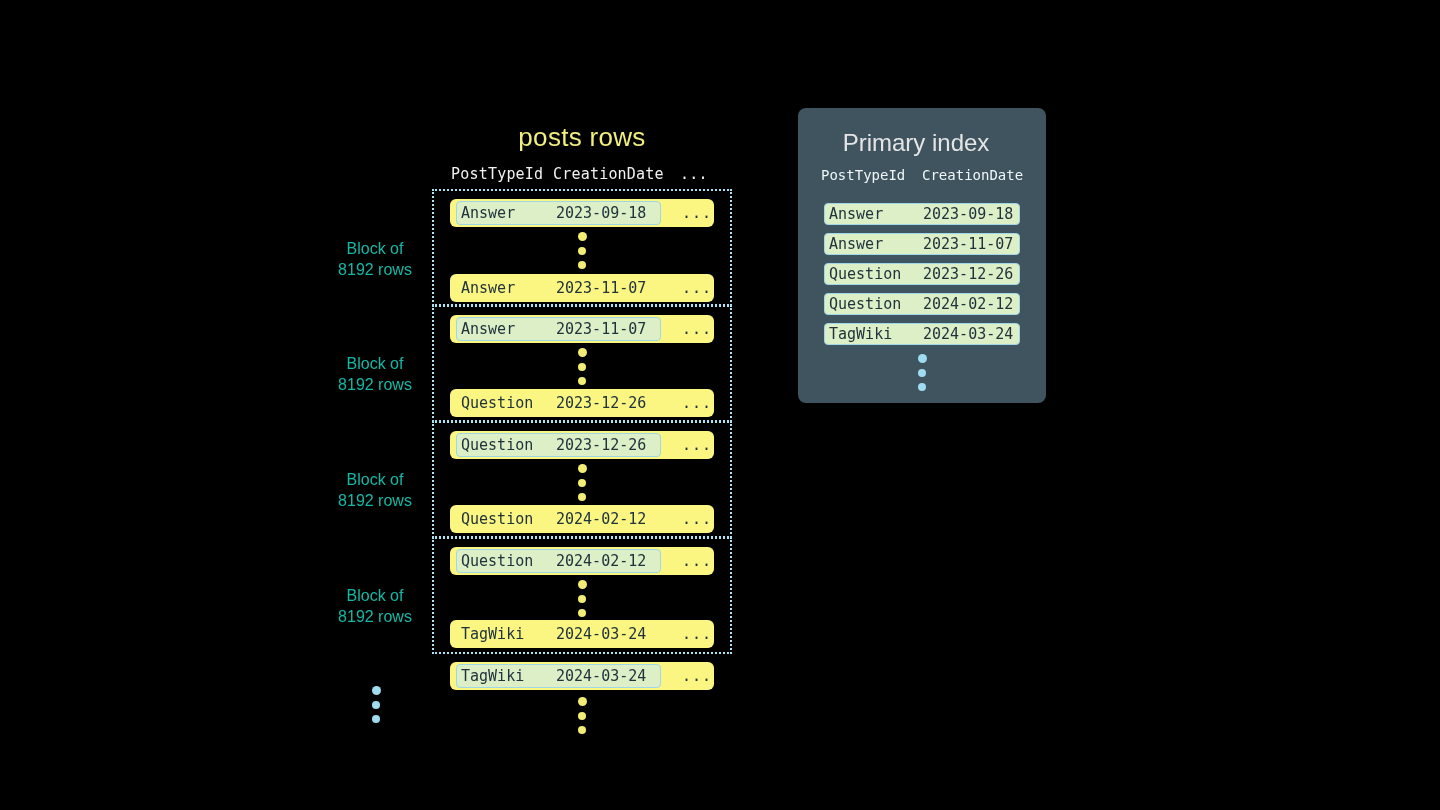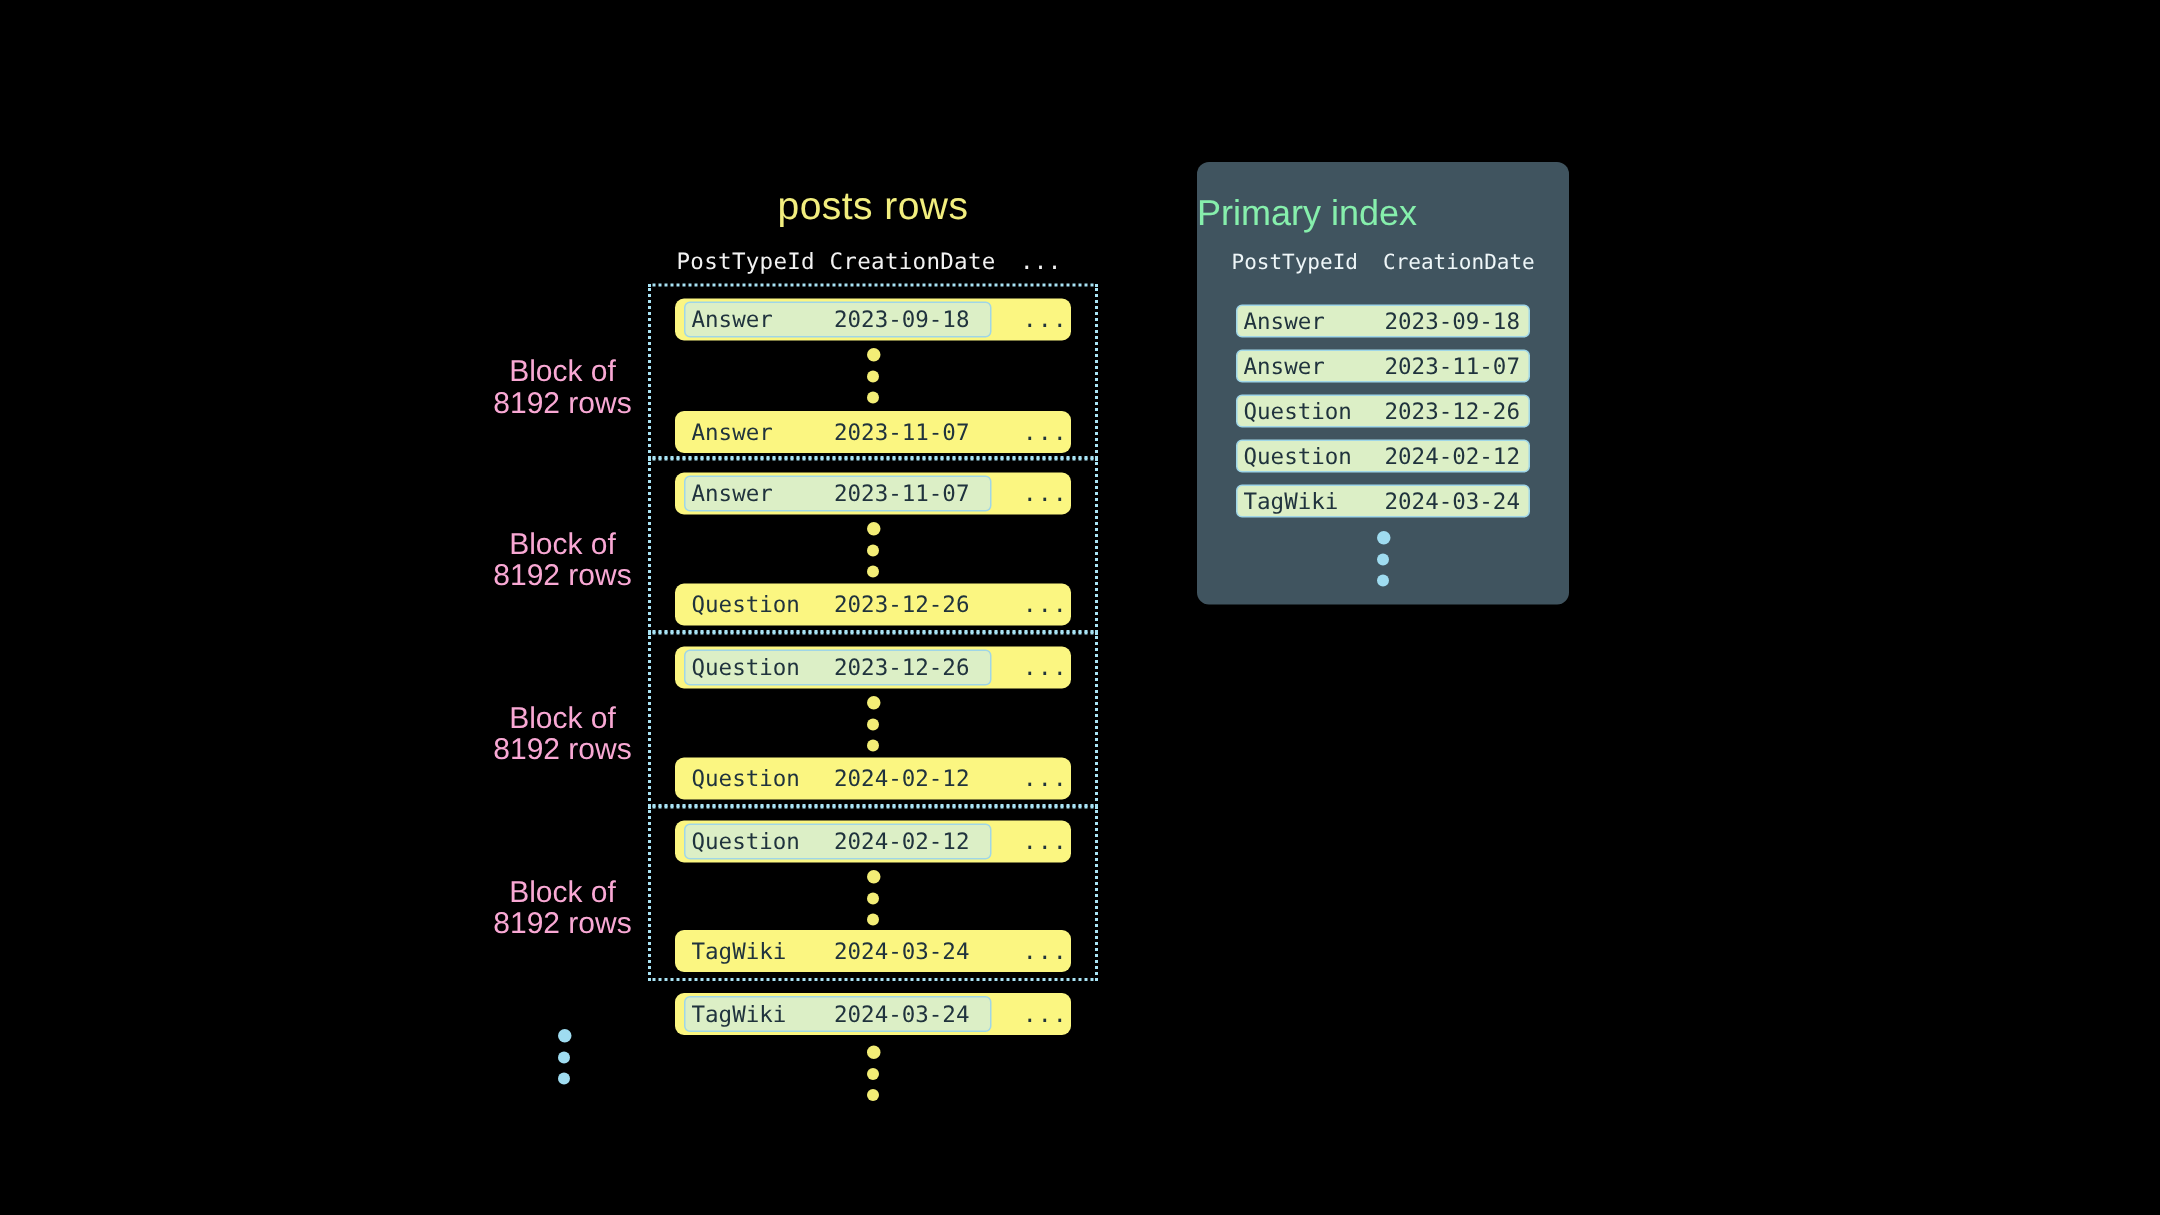--- a/index.html
+++ b/index.html
@@ -117,44 +117,44 @@
   .vdots i:nth-child(3) { margin-bottom: 0; }
 
   
   .vdots-blue i { background: #9fdcf0; }
 
   .block-label {
     position: absolute;
     width: 110px;
     text-align: center;
     font-family: "Liberation Sans", sans-serif;
-    font-size: 20px;
+    font-size: 16px;
     line-height: 21px;
-    color: #f9a8d4;
+    color: #14b8a6;
   }
 
   
   #primary-index-panel {
     position: absolute;
     left: 798px;
     top: 108px;
     width: 248px;
     height: 295px;
     background: #40545f;
     border-radius: 8px;
   }
   #primary-index-title {
     position: absolute;
     left: 0;
     top: 21px;
     width: 236px;
-    text-align: left;
+    text-align: center;
     font-family: "Liberation Sans", sans-serif;
     font-size: 24px;
-    color: #86efac;
+    color: #e5e5e5;
   }
   #primary-index-header {
     position: absolute;
     left: 0;
     top: 59px;
     width: 248px;
     height: 20px;
     font-family: "DejaVu Sans Mono", monospace;
     font-size: 14px;
     color: #eef6f8;

